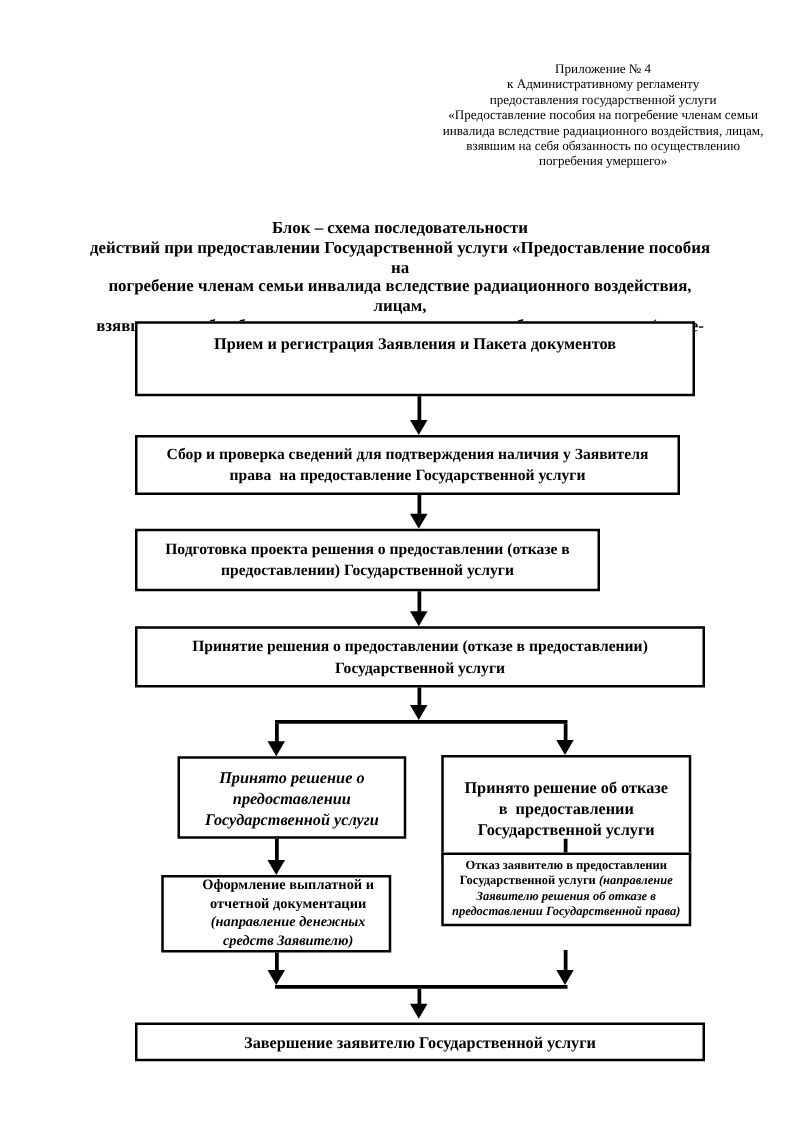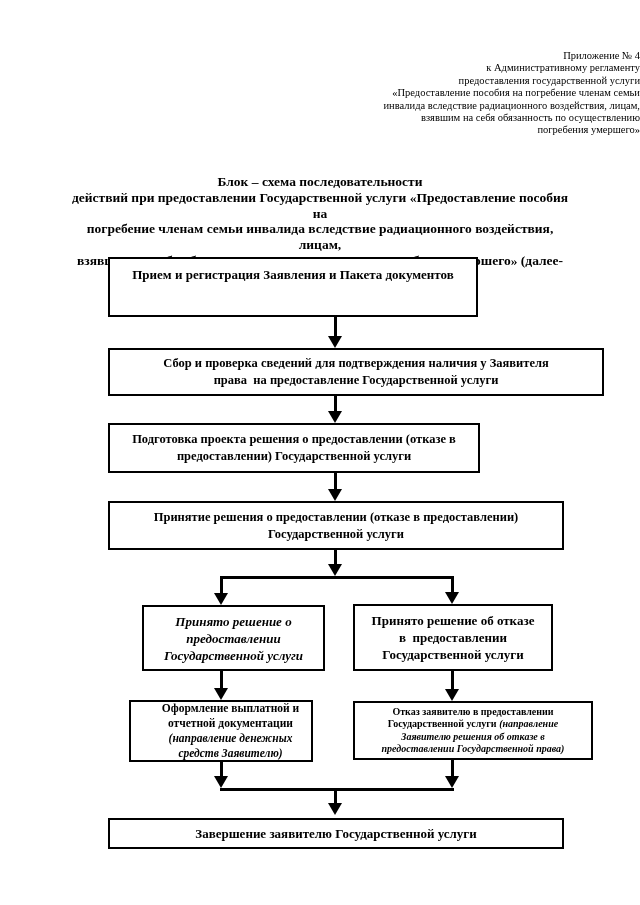--- a/index.html
+++ b/index.html
@@ -4,49 +4,49 @@
 <style>
   html,body { margin:0; padding:0; background:#fff; }
   .page {
     position:relative; width:640px; height:905px;
     background:#ffffff; color:#000;
     font-family:"Liberation Serif", serif;
     overflow:hidden;
   }
   .annex {
     position:absolute; left:325px; top:50px; width:315px;
-    text-align:right; font-size:10.5px; line-height:12.4px;
+    text-align:center; font-size:10.5px; line-height:12.4px;
     white-space:pre-wrap;
   }
   .title {
     position:absolute; left:65px; top:174px; width:510px;
     text-align:center; font-weight:bold; font-size:13.5px; line-height:15.8px;
     white-space:pre-wrap;
     font-family:Liberation Serif, serif;
   }
   .box {
     position:absolute; box-sizing:border-box;
     border:2px solid #000; background:#fff;
     display:flex; align-items:center; justify-content:center;
   }
   .box-text {
     width:100%; text-align:center; font-weight:bold;
     font-size:12.5px; line-height:17px; white-space:pre-wrap;
   }
-  .b-step1 { left:108px; top:257px; width:370px; height:60px; align-items:flex-start; }
+  .b-step1 { left:108px; top:257px; width:448px; height:60px; align-items:flex-start; }
   .b-step1 .box-text { padding-top:7px; font-size:13px; }
-  .b-step2 { left:108px; top:348px; width:496px; height:48px;justify-content:center; }
+  .b-step2 { left:108px; top:348px; width:436px; height:48px;justify-content:center; }
   .b-step3 { left:108px; top:423px; width:372px; height:50px; }
   .b-step4 { left:108px; top:501px; width:456px; height:49px;font-family:Liberation Serif, serif; }
   .b-grant  { left:142px; top:605px; width:183px; height:66px; border-width:2.5px;font-style:italic; }
-  .b-refuse { left:353px; top:604px; width:200px; height:67px; border-width:2.5px; }
+  .b-refuse { left:353px; top:604px; width:200px; height:85px; border-width:2.5px; }
   .b-grant .box-text, .b-refuse .box-text { font-size:13px; }
   .b-payout { left:129px; top:700px; width:184px; height:62px; }
   .b-payout .box-text { font-size:11.5px; line-height:15px;margin-left:19px; }
-  .b-denial { left:353px; top:701px; width:240px; height:59px; }
+  .b-denial { left:353px; top:682px; width:200px; height:59px; }
   .b-denial .box-text { font-size:10px; line-height:12.3px; }
   .b-final  { left:108px; top:818px; width:456px; height:31px; }
   .b-final .box-text { font-size:13px; }
   .it { font-style:italic; }
   .vline { position:absolute; width:3px; background:#000; }
   .hline { position:absolute; height:3px; background:#000; }
   .ahead {
     position:absolute; width:0; height:0;
     border-left:7px solid transparent; border-right:7px solid transparent;
     border-top:12px solid #000;

